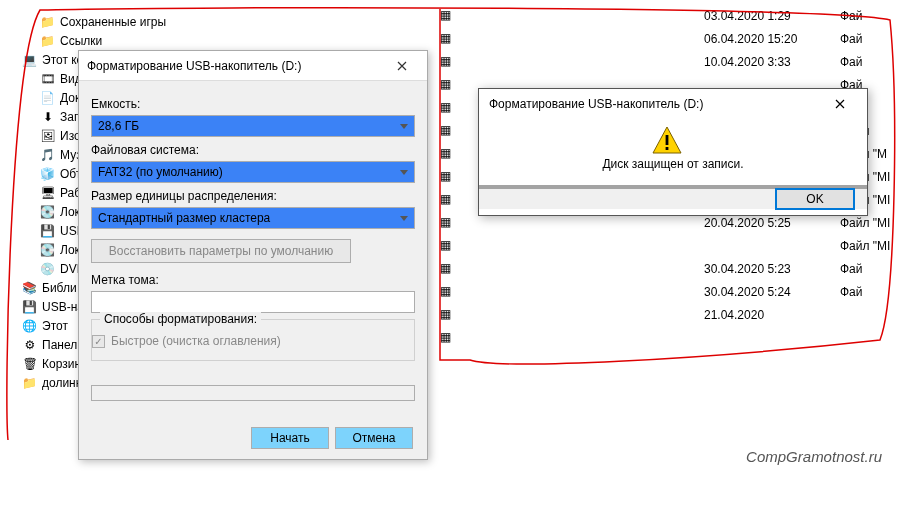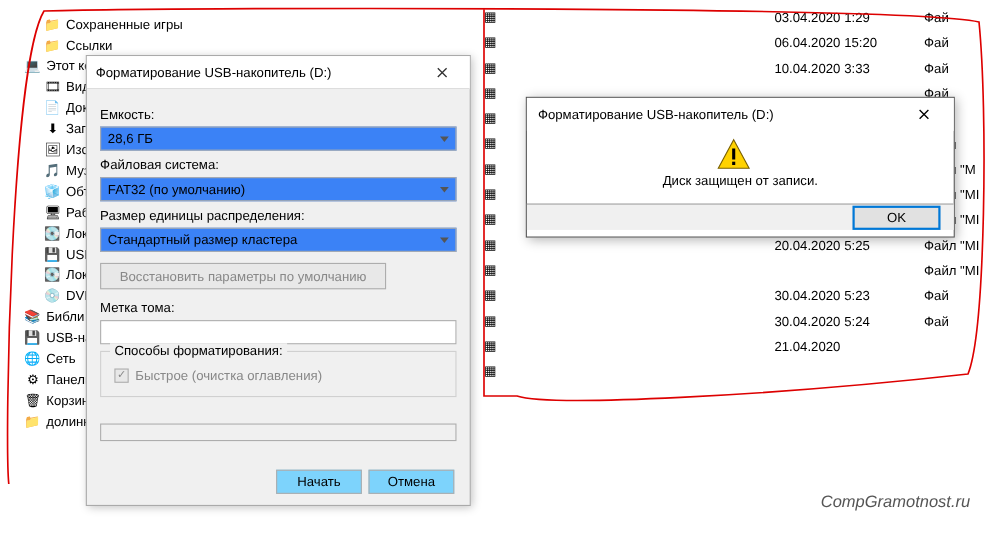--- a/index.html
+++ b/index.html
@@ -23,36 +23,36 @@
   .format-dialog { position: absolute; left: 78px; top: 50px; width: 350px; height: 410px; background: #f0f0f0; border: 1px solid #aaa; box-shadow: 2px 2px 8px rgba(0,0,0,.25); }
   .dlg-titlebar { height: 30px; background: #fff; display: flex; align-items: center; padding: 0 8px; border-bottom: 1px solid #ddd; }
   .dlg-title { flex: 1; font-size: 12px; }
   .dlg-close { width: 34px; height: 24px; display: flex; align-items: center; justify-content: center; cursor: default; }
   .dlg-body { padding: 10px 12px; }
   .field-label { margin: 6px 0 4px; }
   .dropdown { width: 100%; height: 22px; background: #3b82f6; border: 1px solid #adadad; display: flex; align-items: center; padding: 0 6px; position: relative; }
   .dropdown:after { content: ""; position: absolute; right: 6px; top: 8px; border-left: 4px solid transparent; border-right: 4px solid transparent; border-top: 5px solid #555; }
   .btn-restore { margin: 10px 0; width: 260px; height: 24px; background: #e8e8e8; border: 1px solid #adadad; color: #888; text-align: center; line-height: 22px; }
   .textbox { width: 100%; height: 22px; background: #fff; border: 1px solid #adadad; padding: 0 4px; }
-  .groupbox { border: 1px solid #d0d0d0; padding: 8px 12px 12px; margin-top: 6px; position: relative; }
+  .groupbox { border: 1px solid #d0d0d0; padding: 8px 0 12px; margin-top: 6px; position: relative; }
   .groupbox-title { position: absolute; top: -8px; left: 8px; background: #f0f0f0; padding: 0 4px; }
   .checkbox-row { display: flex; align-items: center; margin-top: 6px; }
   .checkbox { width: 13px; height: 13px; border: 1px solid #adadad; background: #e8e8e8; margin-right: 6px; display: flex; align-items: center; justify-content: center; font-size: 10px; color: #888; }
   .progress { margin-top: 24px; width: 100%; height: 16px; background: #f0f0f0; border: 1px solid #adadad; }
   .dlg-buttons { position: absolute; bottom: 10px; right: 14px; display: flex; gap: 6px; }
   .dlg-btn { width: 78px; height: 22px; border: 1px solid #adadad; background: #7dd3fc; text-align: center; line-height: 20px; cursor: default; }
   
   
   .msgbox { position: absolute; left: 478px; top: 88px; width: 390px; height: 128px; background: #fff; border: 1px solid #555; box-shadow: 2px 2px 10px rgba(0,0,0,.3); }
   .msg-titlebar { height: 30px; background: #fff; display: flex; align-items: center; padding: 0 10px; }
   .msg-title { flex: 1; }
   .msg-close { width: 34px; height: 24px; display: flex; align-items: center; justify-content: center; cursor: default; }
   .msg-body { display: flex; align-items: center; padding: 6px 18px 14px; flex-direction: column; }
   .warn-icon { width: 32px; height: 32px; margin-right: 12px; }
-  .msg-footer { background: #f0f0f0; height: 24px; display: flex; align-items: center; justify-content: flex-end; padding: 0 12px; border-top: 1px solid #a3a3a3; }
+  .msg-footer { background: #f0f0f0; height: 24px; display: flex; align-items: center; justify-content: flex-end; padding: 0 12px; border-top: 4px solid #a3a3a3; }
   .ok-btn { width: 80px; height: 22px; border: 2px solid #0078d7; background: #e1e1e1; text-align: center; line-height: 18px; cursor: default; }
   
   .watermark { position: absolute; right: 24px; bottom: 40px; font-size: 15px; color: #555; font-style: italic; }
   
   
   .annot { position: absolute; top: 0; left: 0; pointer-events: none; }
 </style>
 </head>
 <body>
 
@@ -117,21 +117,21 @@
     <div class="nav-item">
         <span class="icon">📚</span>
         <span>Библи</span>
       </div>
     <div class="nav-item">
         <span class="icon">💾</span>
         <span>USB-на</span>
       </div>
     <div class="nav-item">
         <span class="icon">🌐</span>
-        <span>Сеть</span>
+        <span>Этот</span>
       </div>
     <div class="nav-item">
         <span class="icon">⚙</span>
         <span>Панель</span>
       </div>
     <div class="nav-item">
         <span class="icon">🗑</span>
         <span>Корзин</span>
       </div>
     <div class="nav-item">

